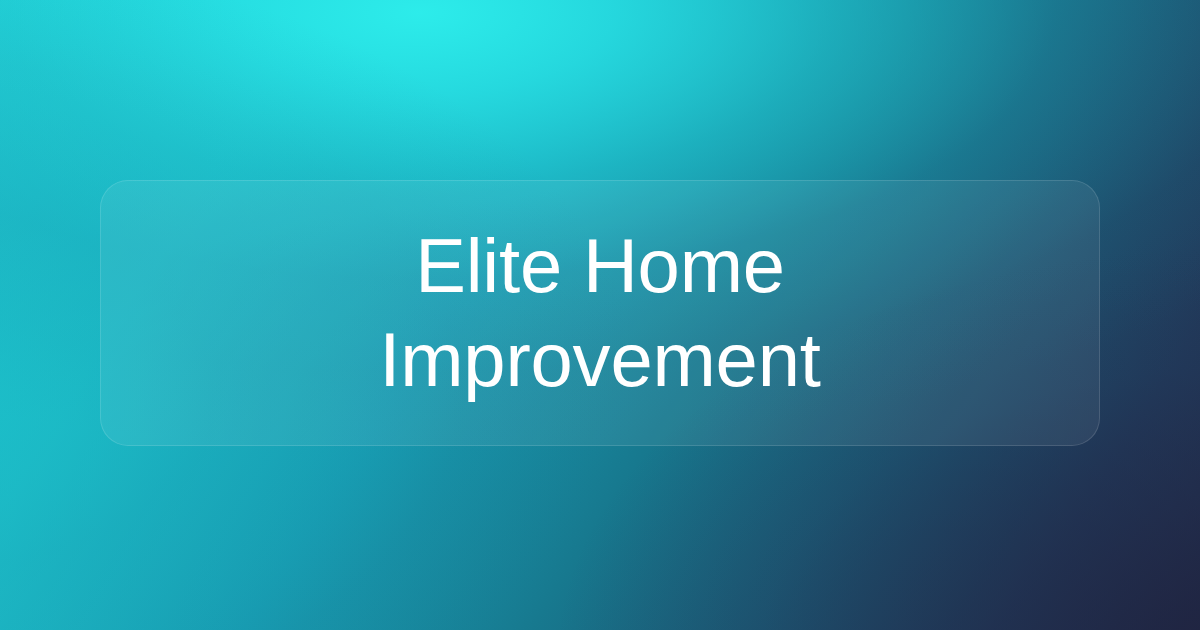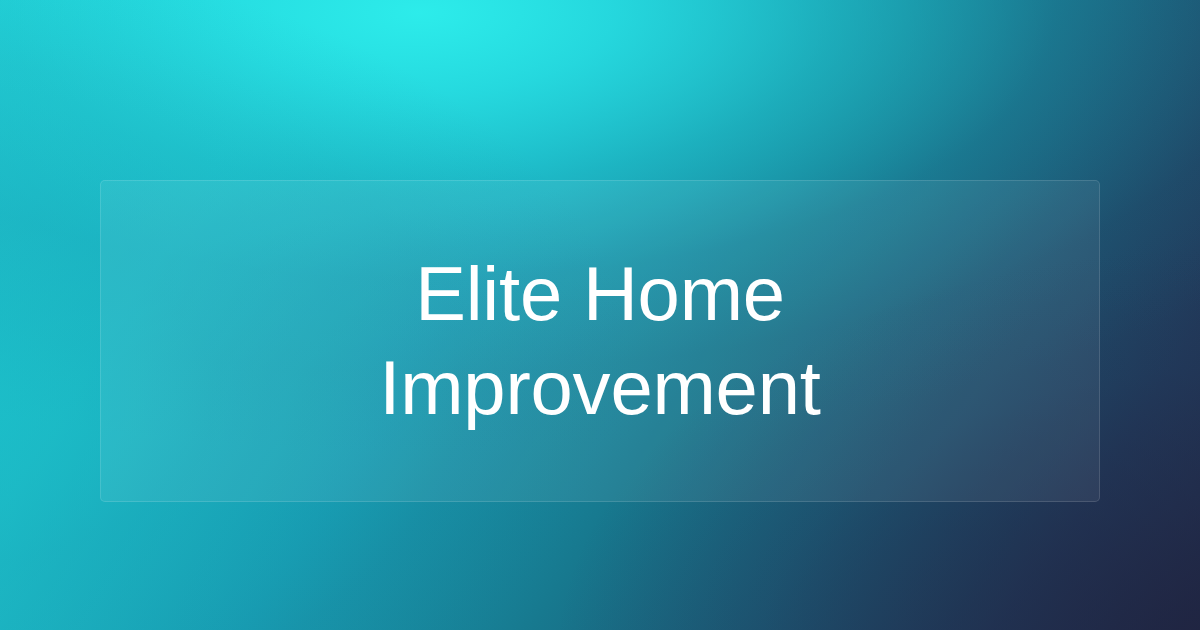--- a/index.html
+++ b/index.html
@@ -72,23 +72,23 @@
       rgba(30,52,84,0.22) 52%,
       rgba(30,60,90,0) 74%);
   }
 
   
   .card {
     position: absolute;
     left: 100px;
     top: 180px;
     width: 1000px;
-    height: 322px;
+    height: 266px;
     box-sizing: border-box;
-    border-radius: 5px;
+    border-radius: 28px;
     background: rgba(255, 255, 255, 0.065);
     border: 1px solid rgba(255, 255, 255, 0.13);
     display: flex;
     align-items: center;
     justify-content: center;
   }
 
   .card-title {
     margin: 0;
     padding: 0 40px;

